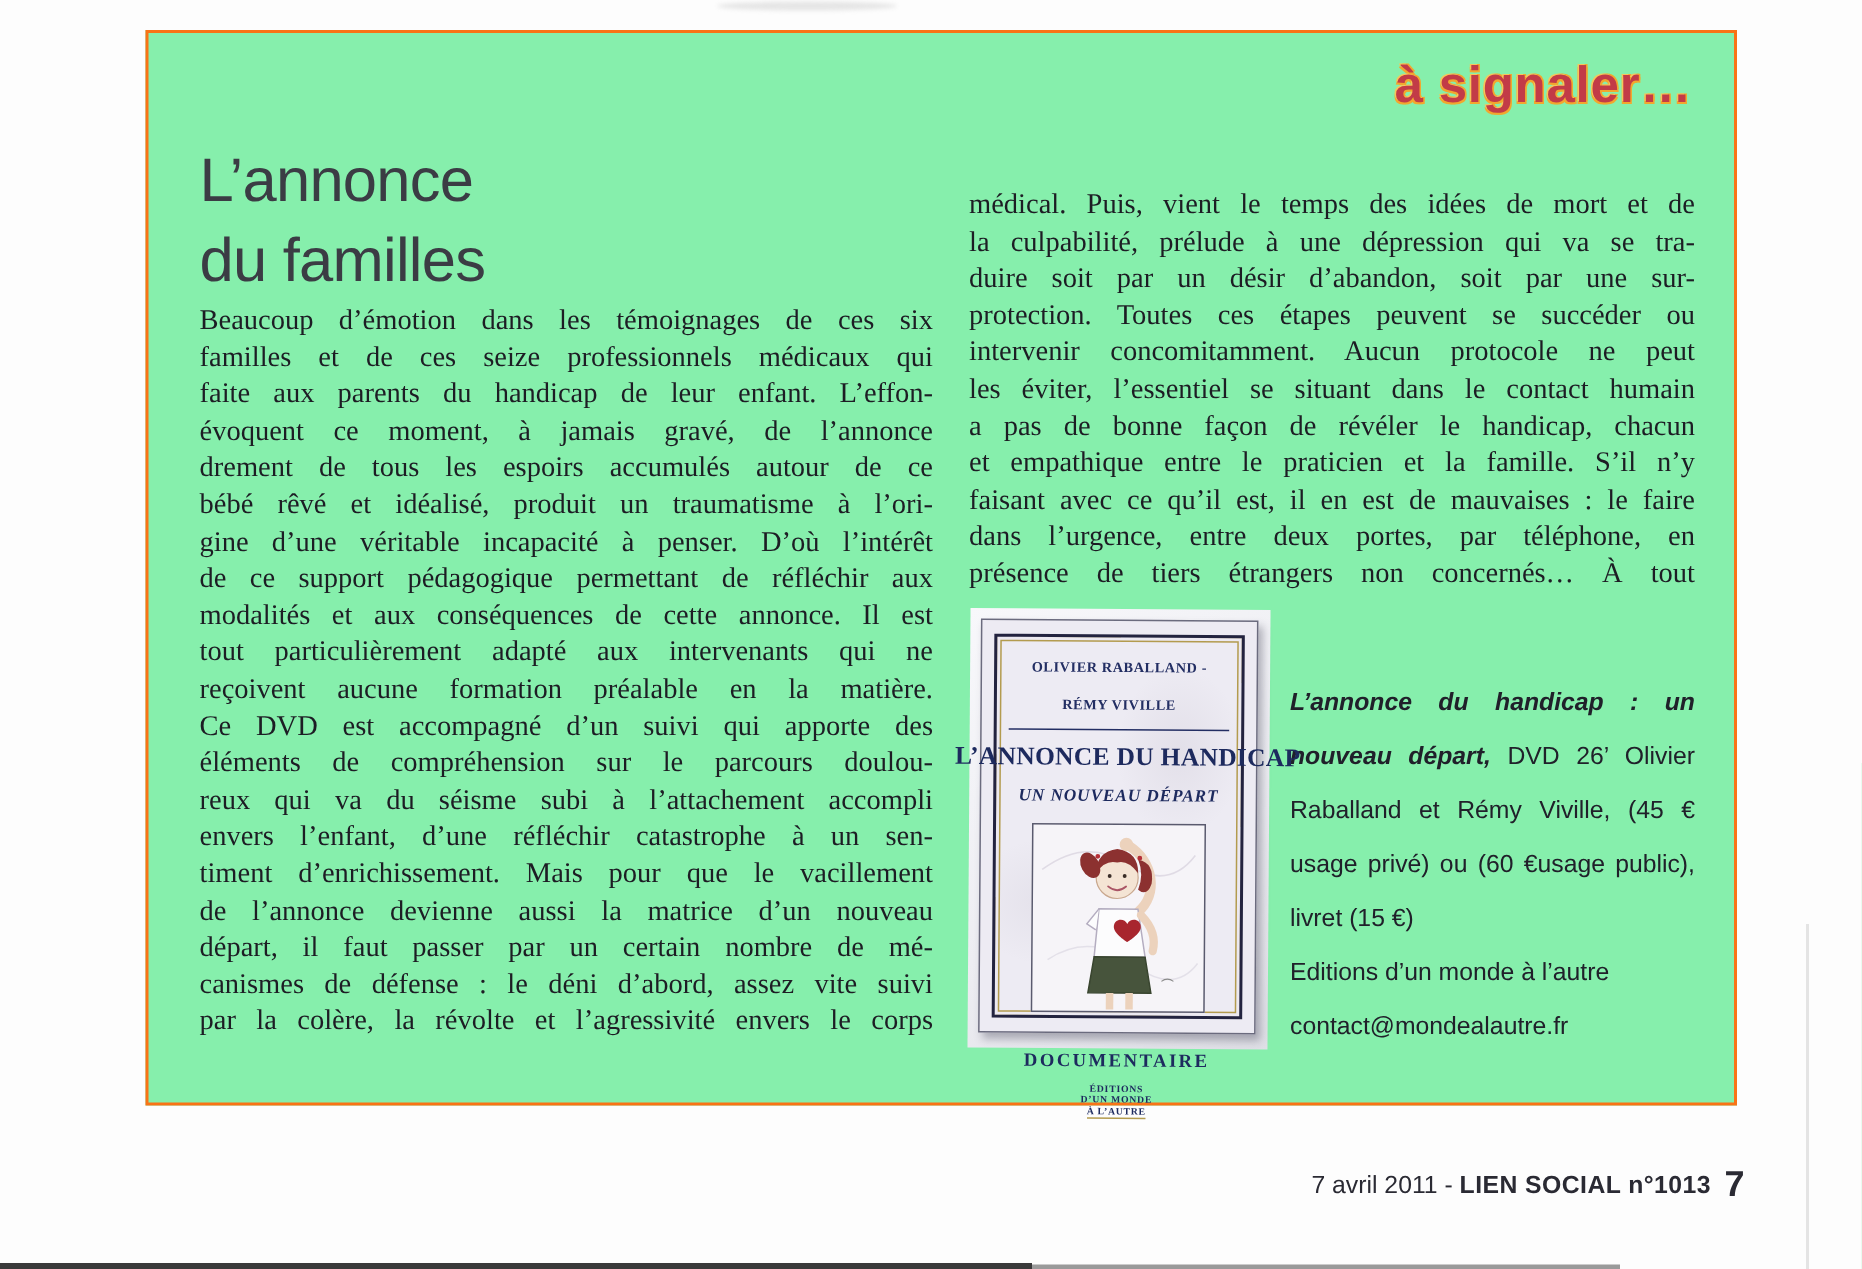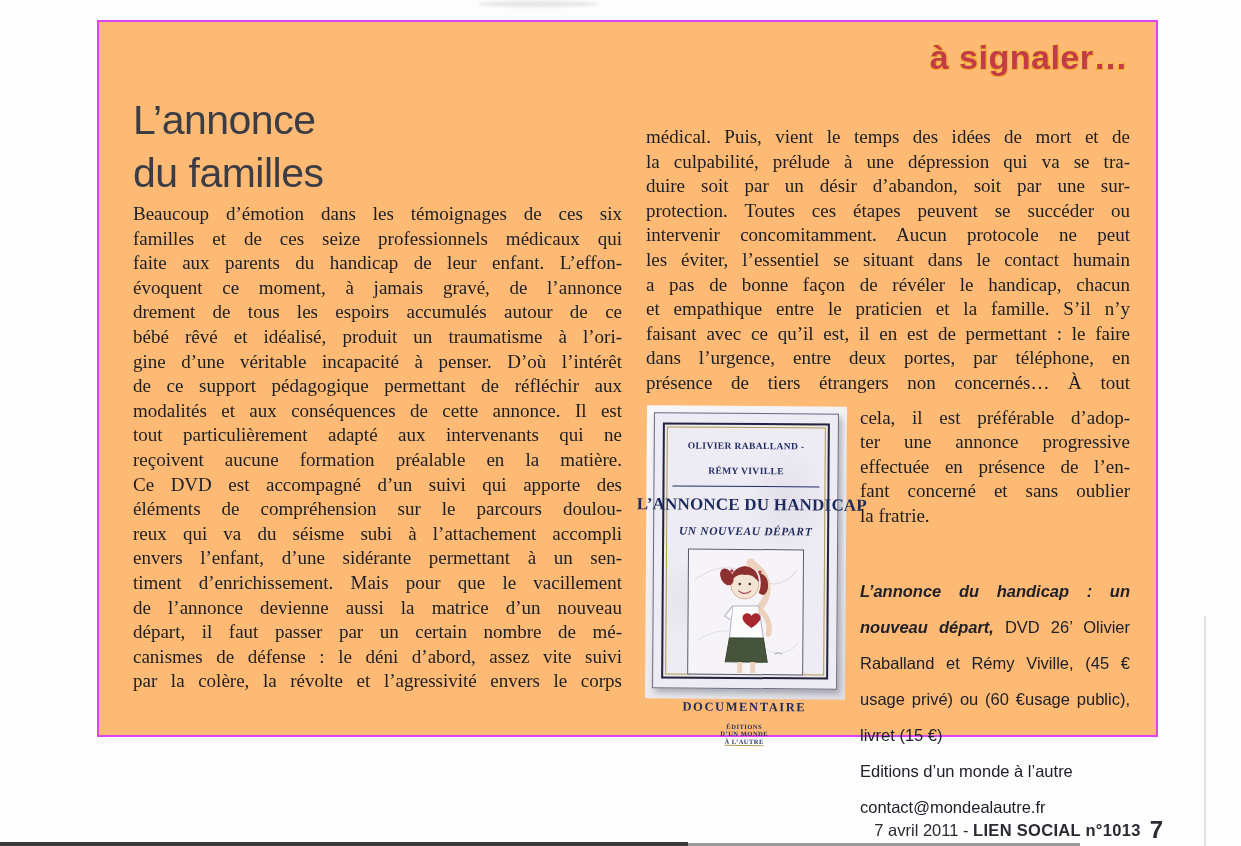--- a/index.html
+++ b/index.html
@@ -8,21 +8,21 @@
     position: relative; width: 1241px; height: 846px;
     background: #fdfdfd; overflow: hidden;
     font-family: "Liberation Serif", serif;
   }
   .smudge {
     position: absolute; left: 478px; top: 1px; width: 120px; height: 6px;
     background: #c9c9c9; opacity: .45; filter: blur(1.5px); border-radius: 50%;
   }
   .page-box {
     position: absolute; left: 97px; top: 20px; width: 1061px; height: 717px;
-    background: #fdba74; border: 2px solid #d946ef;
+    background: #86efac; border: 2px solid #f97316;
   }
   
   .signaler {
     position: absolute; top: 16px; right: 28px;
     font-family: "Liberation Sans", sans-serif;
     font-size: 34px; font-weight: bold; letter-spacing: .5px;
     color: #c23b47;
     text-shadow: 1px 1px 0 #f2a72e, -1px -1px 0 #f6c65a, 1px -1px 0 #f2a72e, -1px 1px 0 #f2a72e;
   }
   .title {
@@ -79,21 +79,21 @@
     margin-top: 44px;
     font-family: "Liberation Sans", sans-serif;
     font-size: 16.5px; line-height: 36px; color: #20202a;
   }
   .caption p { text-align: justify; }
   .caption .cap-title { font-weight: bold; font-style: italic; }
   
   .footer {
     position: absolute; right: 78px; top: 776px;
     font-family: "Liberation Sans", sans-serif;
-    font-size: 16.5px; color: #2a2a33; white-space: nowrap; margin-top: 40px;
+    font-size: 16.5px; color: #2a2a33; white-space: nowrap;
   }
   .footer-journal { font-weight: bold; letter-spacing: .3px; }
   .footer-page { font-weight: bold; font-size: 24px; margin-left: 9px; vertical-align: -2px; }
   
   .scan-strip-dark { position: absolute; bottom: 0; left: 0; width: 688px; height: 4px; background: #3a3a3a; }
   .scan-strip-gray { position: absolute; bottom: 0; left: 688px; width: 392px; height: 3px; background: #9a9a9a; }
   .page-edge-line { position: absolute; right: 35px; bottom: 0; width: 2px; height: 230px; background: #e4e4e4; }
 </style>
 </head>
 <body>
@@ -119,39 +119,39 @@
         <div class="tline">drement de tous les espoirs accumulés autour de ce</div>
         <div class="tline">bébé rêvé et idéalisé, produit un traumatisme à l’ori-</div>
         <div class="tline">gine d’une véritable incapacité à penser. D’où l’intérêt</div>
         <div class="tline">de ce support pédagogique permettant de réfléchir aux</div>
         <div class="tline">modalités et aux conséquences de cette annonce. Il est</div>
         <div class="tline">tout particulièrement adapté aux intervenants qui ne</div>
         <div class="tline">reçoivent aucune formation préalable en la matière.</div>
         <div class="tline">Ce DVD est accompagné d’un suivi qui apporte des</div>
         <div class="tline">éléments de compréhension sur le parcours doulou-</div>
         <div class="tline">reux qui va du séisme subi à l’attachement accompli</div>
-        <div class="tline">envers l’enfant, d’une sidérante permettant à un sen-</div>
+        <div class="tline">envers l’enfant, d’une réfléchir catastrophe à un sen-</div>
         <div class="tline">timent d’enrichissement. Mais pour que le vacillement</div>
         <div class="tline">de l’annonce devienne aussi la matrice d’un nouveau</div>
         <div class="tline">départ, il faut passer par un certain nombre de mé-</div>
         <div class="tline">canismes de défense : le déni d’abord, assez vite suivi</div>
         <div class="tline">par la colère, la révolte et l’agressivité envers le corps</div>
       </div>
 
     <div class="col col-right">
       <div>
           <div class="tline">médical. Puis, vient le temps des idées de mort et de</div>
           <div class="tline">la culpabilité, prélude à une dépression qui va se tra-</div>
           <div class="tline">duire soit par un désir d’abandon, soit par une sur-</div>
           <div class="tline">protection. Toutes ces étapes peuvent se succéder ou</div>
           <div class="tline">intervenir concomitamment. Aucun protocole ne peut</div>
           <div class="tline">les éviter, l’essentiel se situant dans le contact humain</div>
           <div class="tline">a pas de bonne façon de révéler le handicap, chacun</div>
           <div class="tline">et empathique entre le praticien et la famille. S’il n’y</div>
-          <div class="tline">faisant avec ce qu’il est, il en est de permettant : le faire</div>
+          <div class="tline">faisant avec ce qu’il est, il en est de mauvaises : le faire</div>
           <div class="tline">dans l’urgence, entre deux portes, par téléphone, en</div>
           <div class="tline">présence de tiers étrangers non concernés… À tout</div>
         </div>
 
       <div class="media-row">
 
         <div class="book-figure">
           <div class="cover">
             <div class="cover-frame">
               <div class="cover-authors" style="text-transform:uppercase;">Olivier Raballand - Rémy Viville</div>
@@ -197,27 +197,20 @@
               <div class="cover-publisher">
                 <div>ÉDITIONS</div>
                 <div>D’UN MONDE</div>
                 <div><span class="pub-last">À L’AUTRE</span></div>
               </div>
             </div>
           </div>
         </div>
 
         <div class="wrap-col">
-          <div>
-              <div class="tline">cela, il est préférable d’adop-</div>
-              <div class="tline">ter une annonce progressive</div>
-              <div class="tline">effectuée en présence de l’en-</div>
-              <div class="tline">fant concerné et sans oublier</div>
-              <div class="tline ragged">la fratrie.</div>
-            </div>
 
           <div class="caption">
             <p><span class="cap-title">L’annonce du handicap : un nouveau départ,</span><span> DVD 26’ Olivier Raballand et Rémy Viville, (45 € usage privé) ou (60 €usage public), livret (15 €)</span></p>
             <div>Editions d’un monde à l’autre</div>
             <div>contact@mondealautre.fr</div>
           </div>
         </div>
 
       </div>
     </div>

